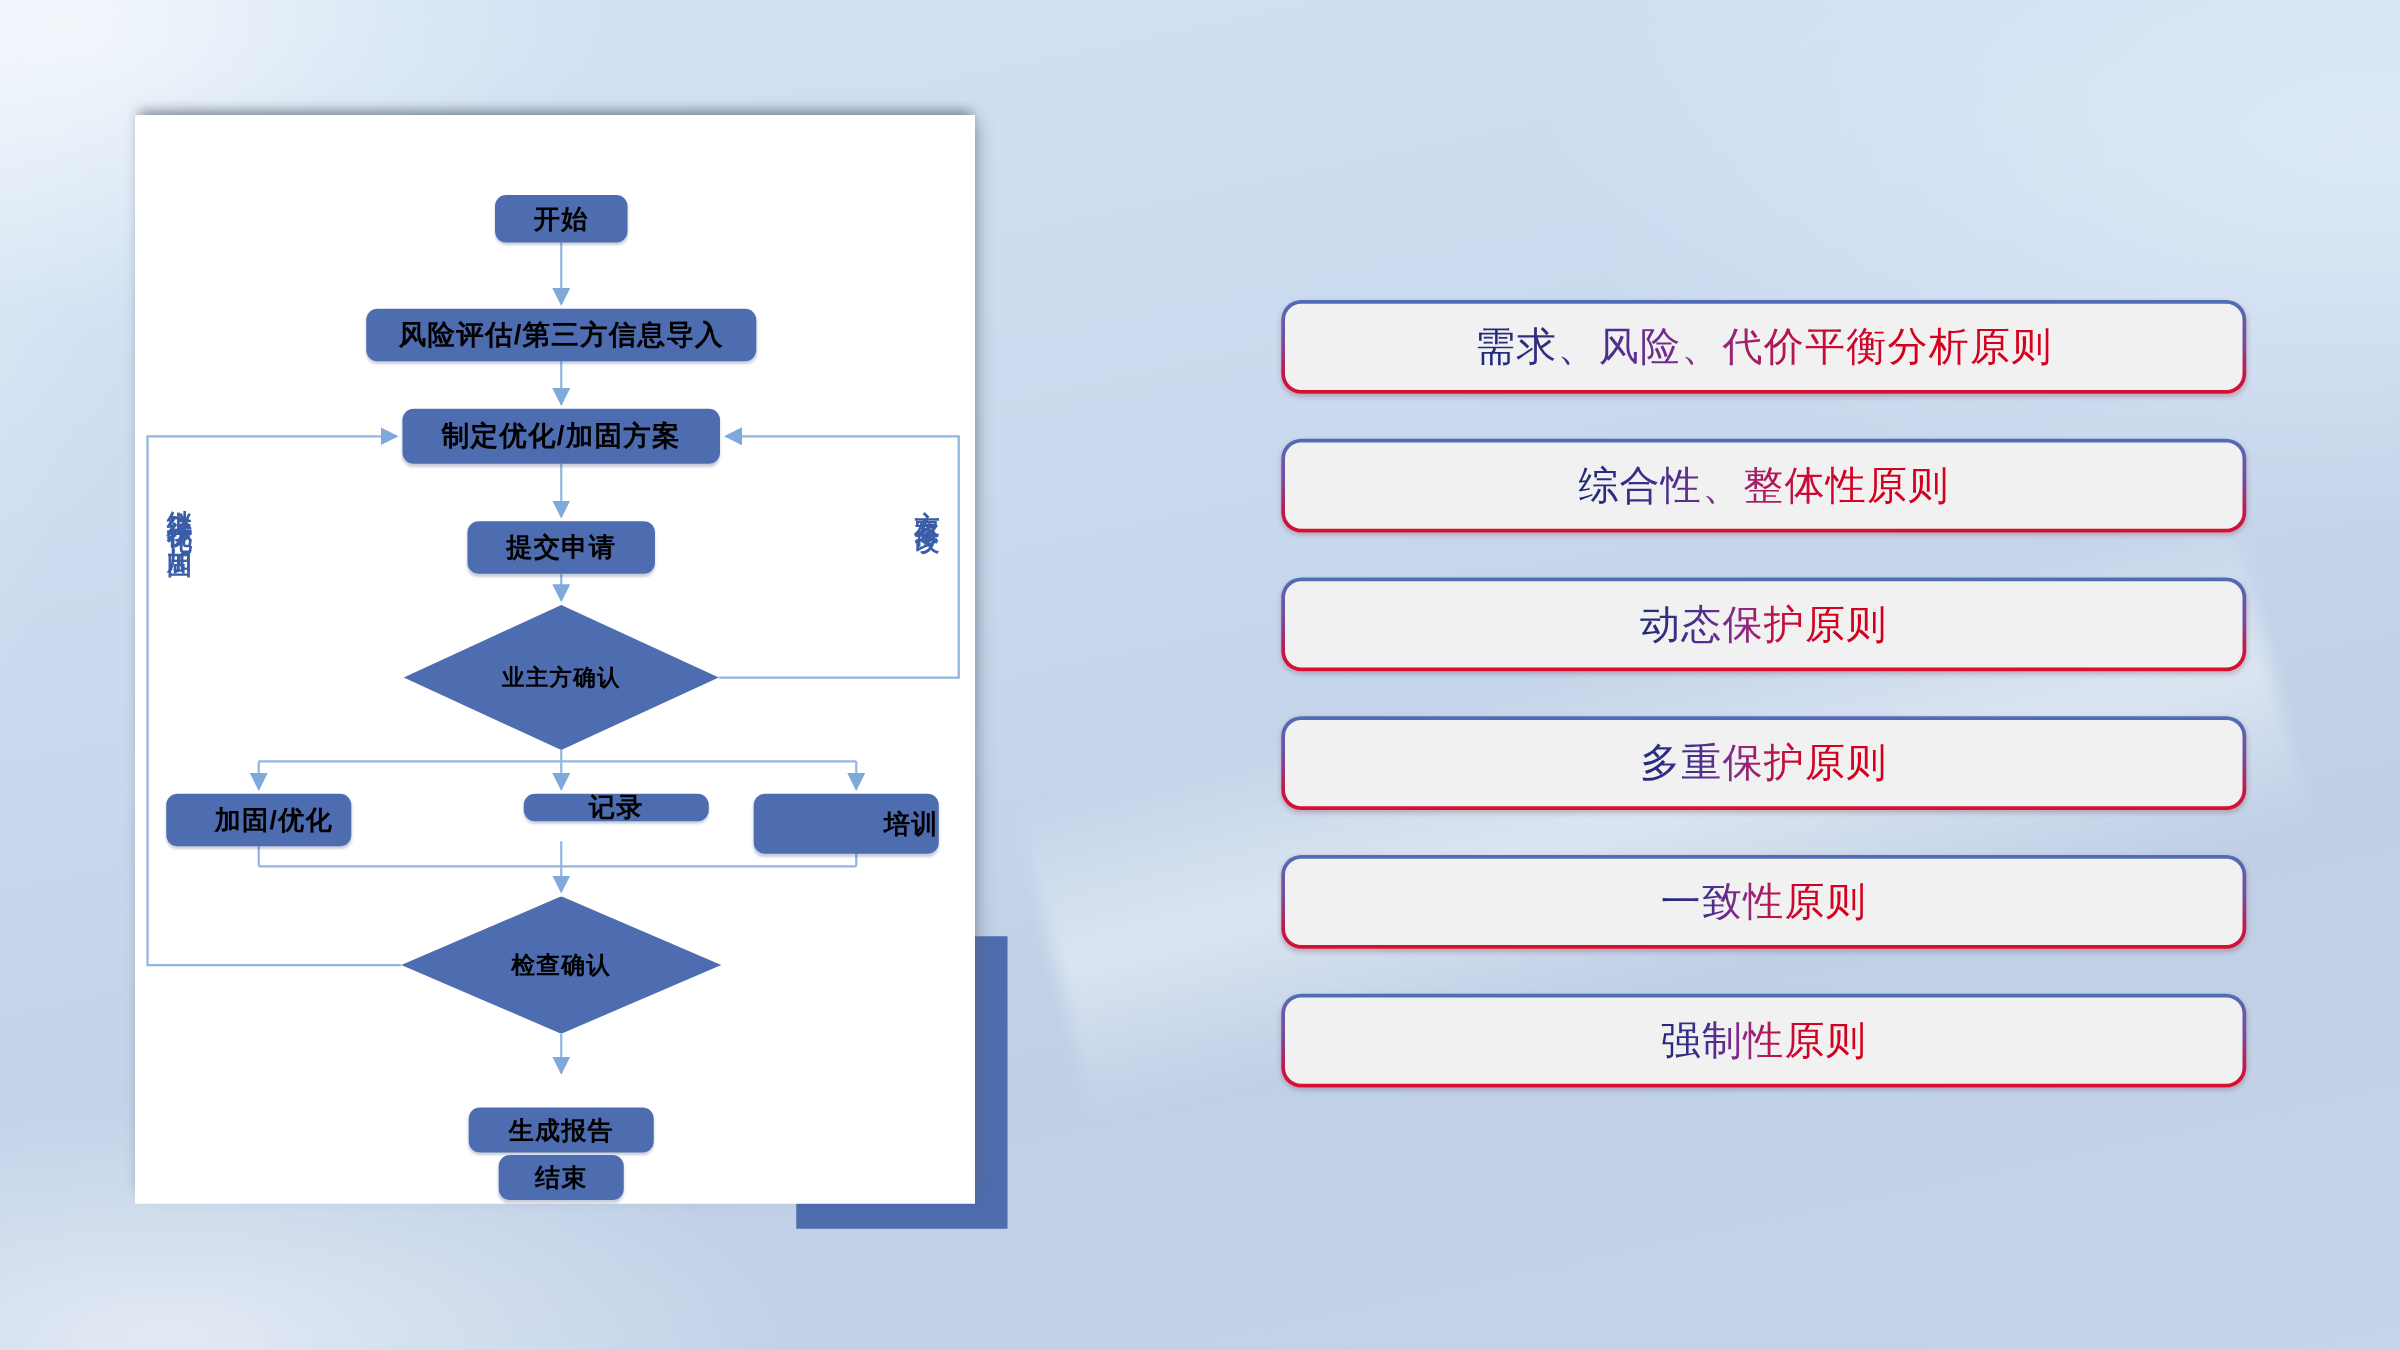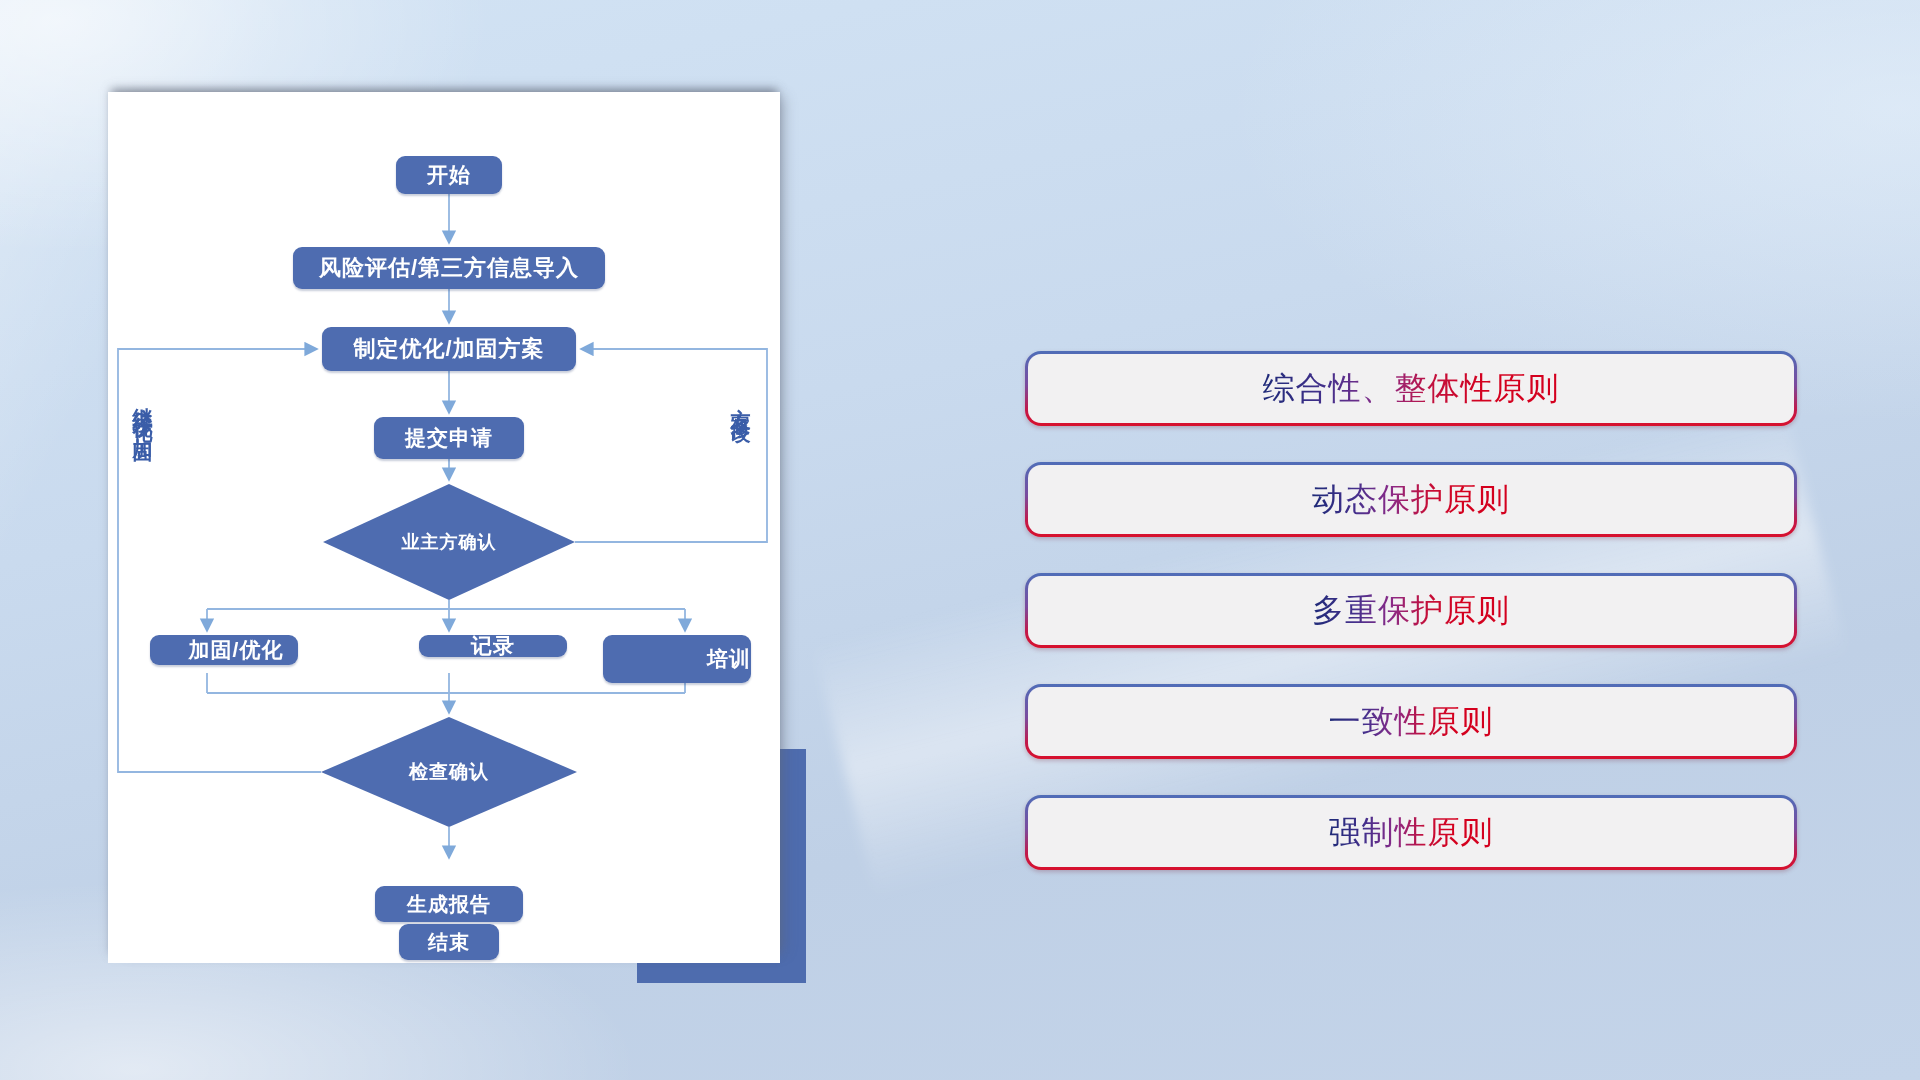--- a/index.html
+++ b/index.html
@@ -26,21 +26,21 @@
   
   .accent-rect { position:absolute; left:637px; top:749px; width:169px; height:234px; background:#4e6cae; }
 
   
   .card { position:absolute; left:108px; top:92px; width:672px; height:871px; background:#ffffff;
     box-shadow: 0 -6px 9px -3px rgba(96,102,118,.7), 11px -3px 13px -8px rgba(96,102,118,.45);
   }
 
   .connectors { position:absolute; left:0; top:0; }
 
-  .fnode { position:absolute; background:#4e6cb0; color:#ffffff; font-weight:bold;
+  .fnode { position:absolute; background:#4e6cb0; color:#000000; font-weight:bold;
     display:flex; align-items:center; justify-content:center; border-radius:9px;
     font-size:21px; letter-spacing:1px; box-shadow:0 2px 2px rgba(40,60,110,.25); }
   .fdiamond { clip-path:polygon(50% 0, 100% 50%, 50% 100%, 0 50%); border-radius:0; box-shadow:none; }
 
   .vlabel { position:absolute; writing-mode:vertical-rl; text-orientation:mixed;
     color:#3a5da8; font-weight:bold; font-size:20px; letter-spacing:5px; }
 
   
   .panel { position:absolute; left:1025px; top:0; width:772px; height:1080px; }
   .panel-title { position:absolute; top:110px; left:0; width:100%; text-align:center;
@@ -111,21 +111,21 @@
     </div>
 
     <div class="fnode" style="left:266px;top:325px;width:150px;height:42px;">
       <span>提交申请</span>
     </div>
 
     <div class="fnode fdiamond" style="left:215px;top:392px;width:252px;height:116px;font-size:18px;">
       <span>业主方确认</span>
     </div>
 
-    <div class="fnode" style="left:42px;top:543px;width:148px;height:30px;padding-left:24px;">
+    <div class="fnode" style="left:25px;top:543px;width:148px;height:42px;padding-left:24px;">
       <span>加固/优化</span>
     </div>
 
     <div class="fnode" style="left:267px;top:543px;width:148px;height:22px;margin-left:44px;">
       <span>记录</span>
     </div>
 
     <div class="fnode" style="left:495px;top:543px;width:148px;height:48px;justify-content:flex-end;">
       <span>培训</span>
     </div>
@@ -142,20 +142,25 @@
       <span>结束</span>
     </div>
 
     <div class="vlabel" style="left:22px;top:300px;">继续优化/加固</div>
 
     <div class="vlabel" style="left:620px;top:300px;">方案修改</div>
   </div>
 
   <div class="panel">
 
+    <div class="principle" style="top:240px;">
+      <div class="principle-inner">
+        <span class="principle-text">需求、风险、代价平衡分析原则</span>
+      </div>
+    </div>
 
     <div class="principle" style="top:351px;">
       <div class="principle-inner">
         <span class="principle-text">综合性、整体性原则</span>
       </div>
     </div>
 
     <div class="principle" style="top:462px;">
       <div class="principle-inner">
         <span class="principle-text">动态保护原则</span>

